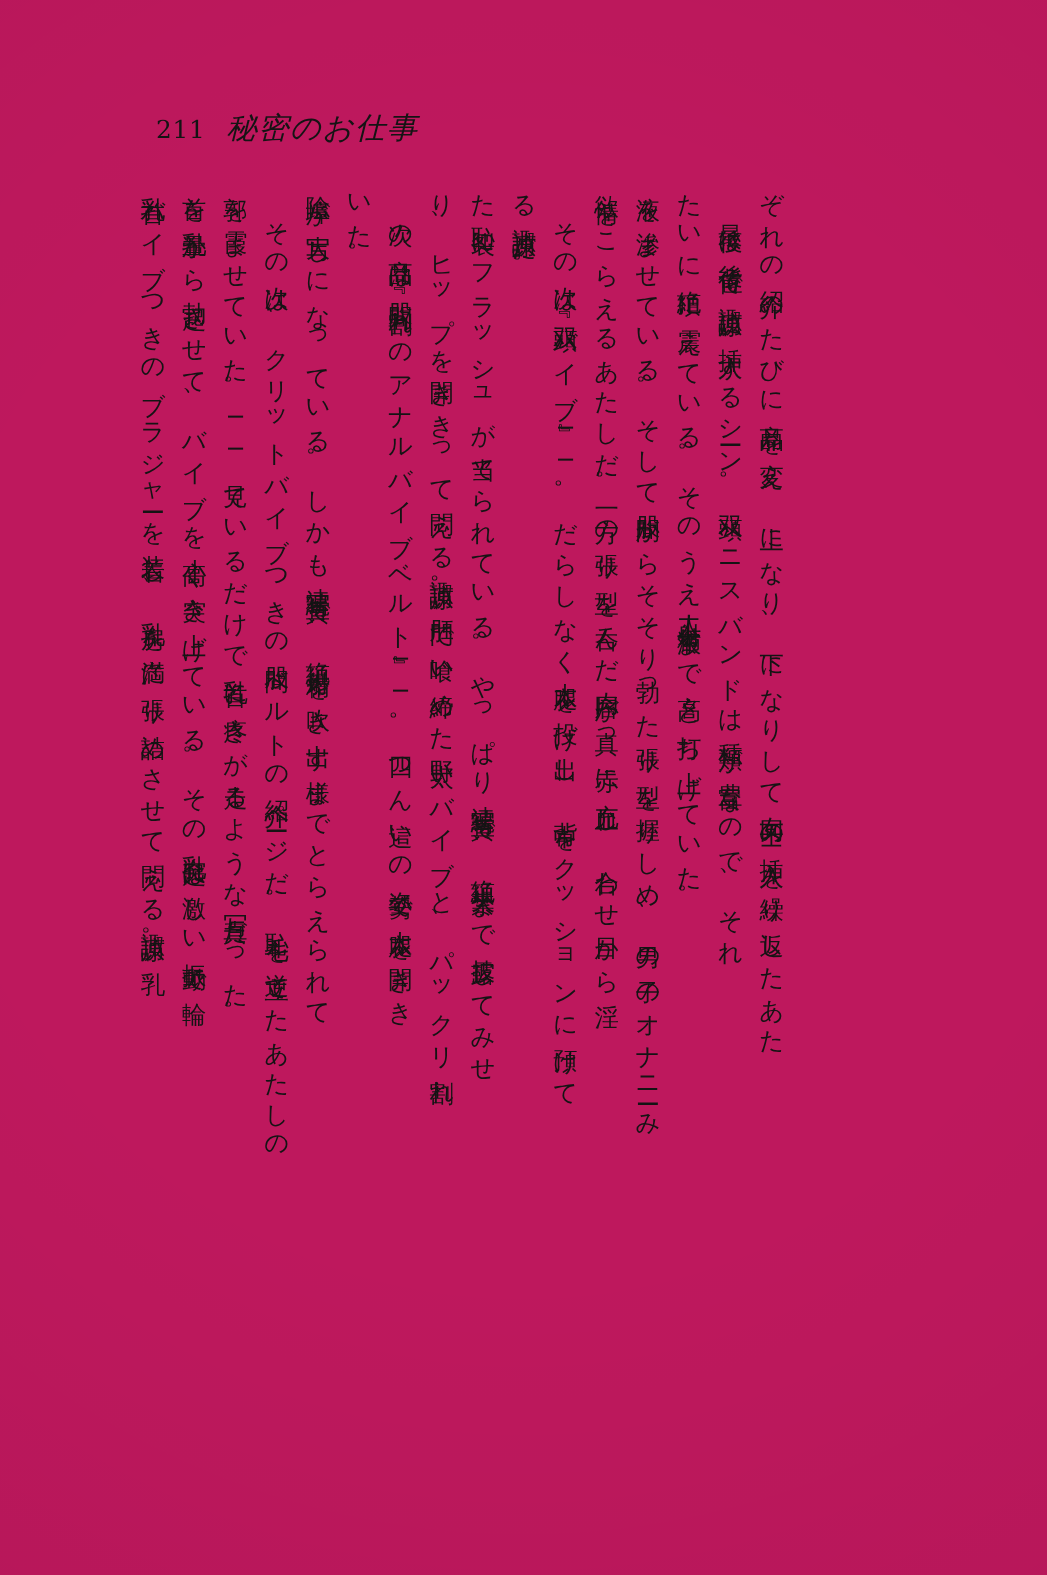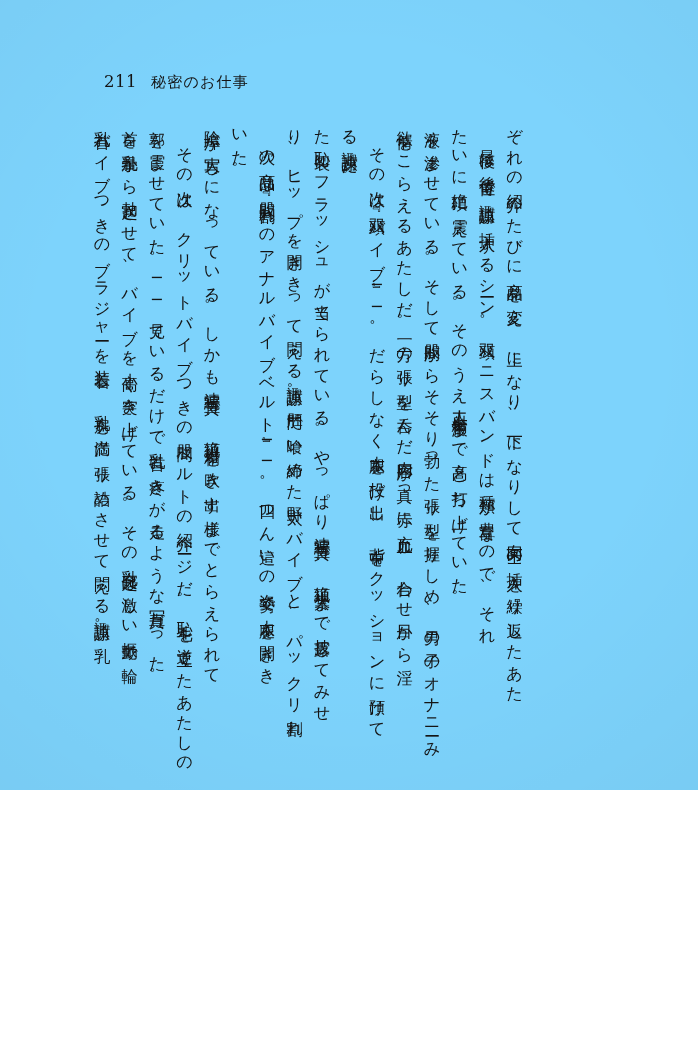--- a/index.html
+++ b/index.html
@@ -10,22 +10,22 @@
   body {
     width: 698px;
     height: 1050px;
     overflow: hidden;
     font-family: "DejaVu Serif", "Liberation Serif", serif;
     color: #1b1b1b;
   }
   #page {
     position: relative;
     width: 698px;
-    height: 790px;
-    background: #7dd3fc;
+    height: 1050px;
+    background: #be185d;
   }
   
   #page::before {
     content: "";
     position: absolute;
     left: 0; top: 0; right: 0; bottom: 0;
     background:
       radial-gradient(circle at 50% 45%, rgba(255,255,255,0) 55%, rgba(0,0,0,0.035) 100%);
     pointer-events: none;
   }
@@ -40,22 +40,23 @@
     font-size: 15.5px;
     letter-spacing: 0.5px;
     color: #141414;
     white-space: nowrap;
   }
   #runhead .folio {
     font-family: "DejaVu Serif", "Liberation Serif", serif;
     font-size: 16.5px;
   }
   #runhead .chaptitle {
-    font-size: 15px;
+    font-size: 20px;
     letter-spacing: 1.2px;
+    font-style: italic;
   }
 
   
   #textblock {
     position: absolute;
     top: 118px;
     right: 86px;
     width: 530px;
     height: 898px;
     display: flex;

